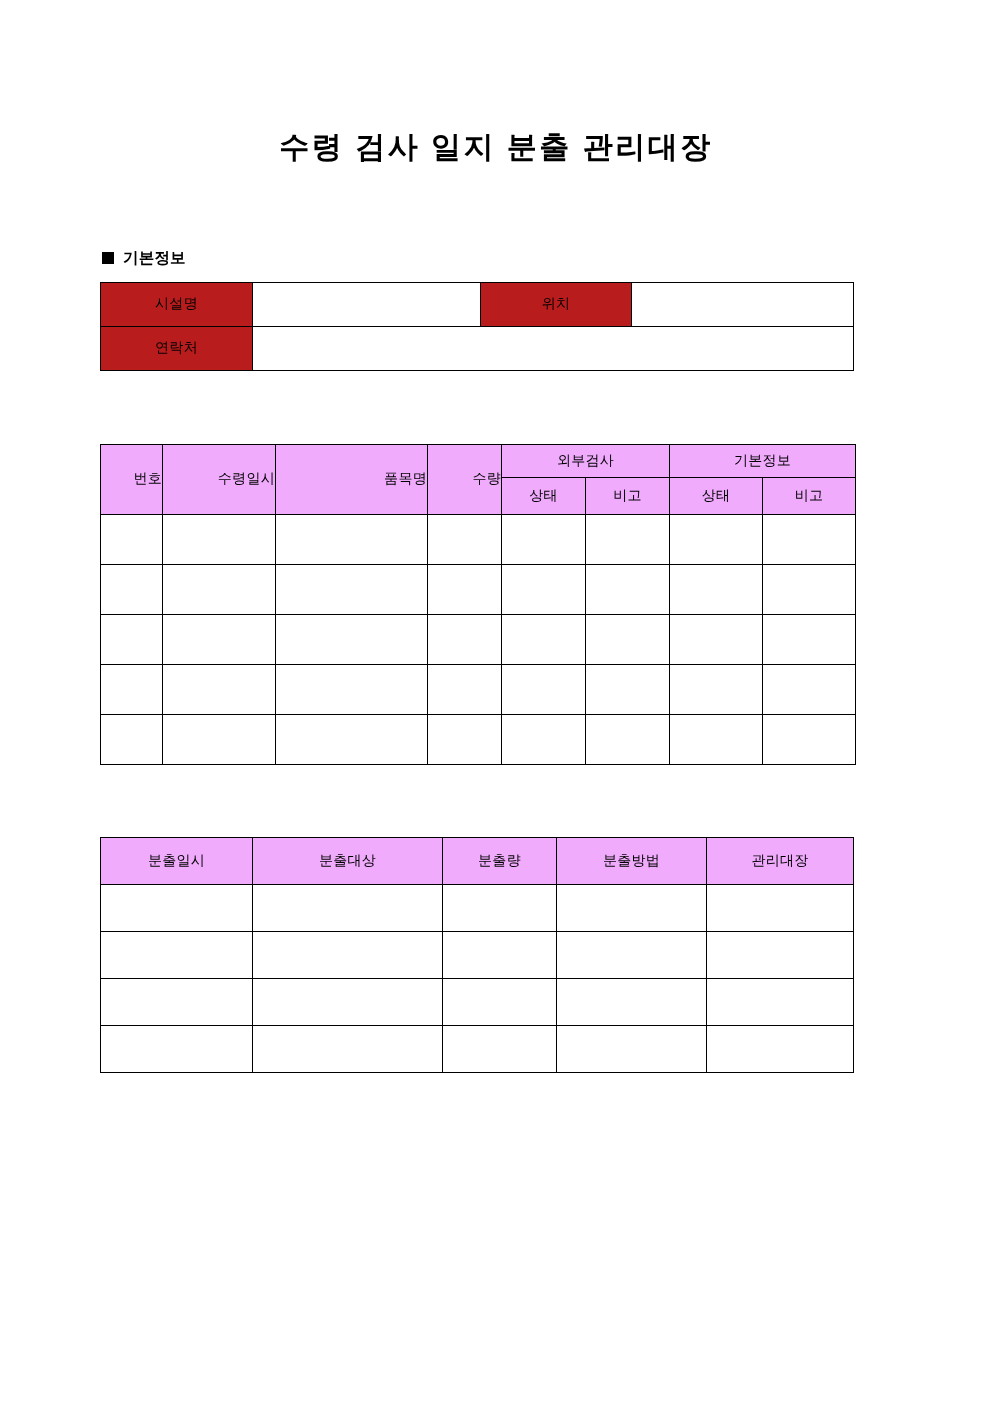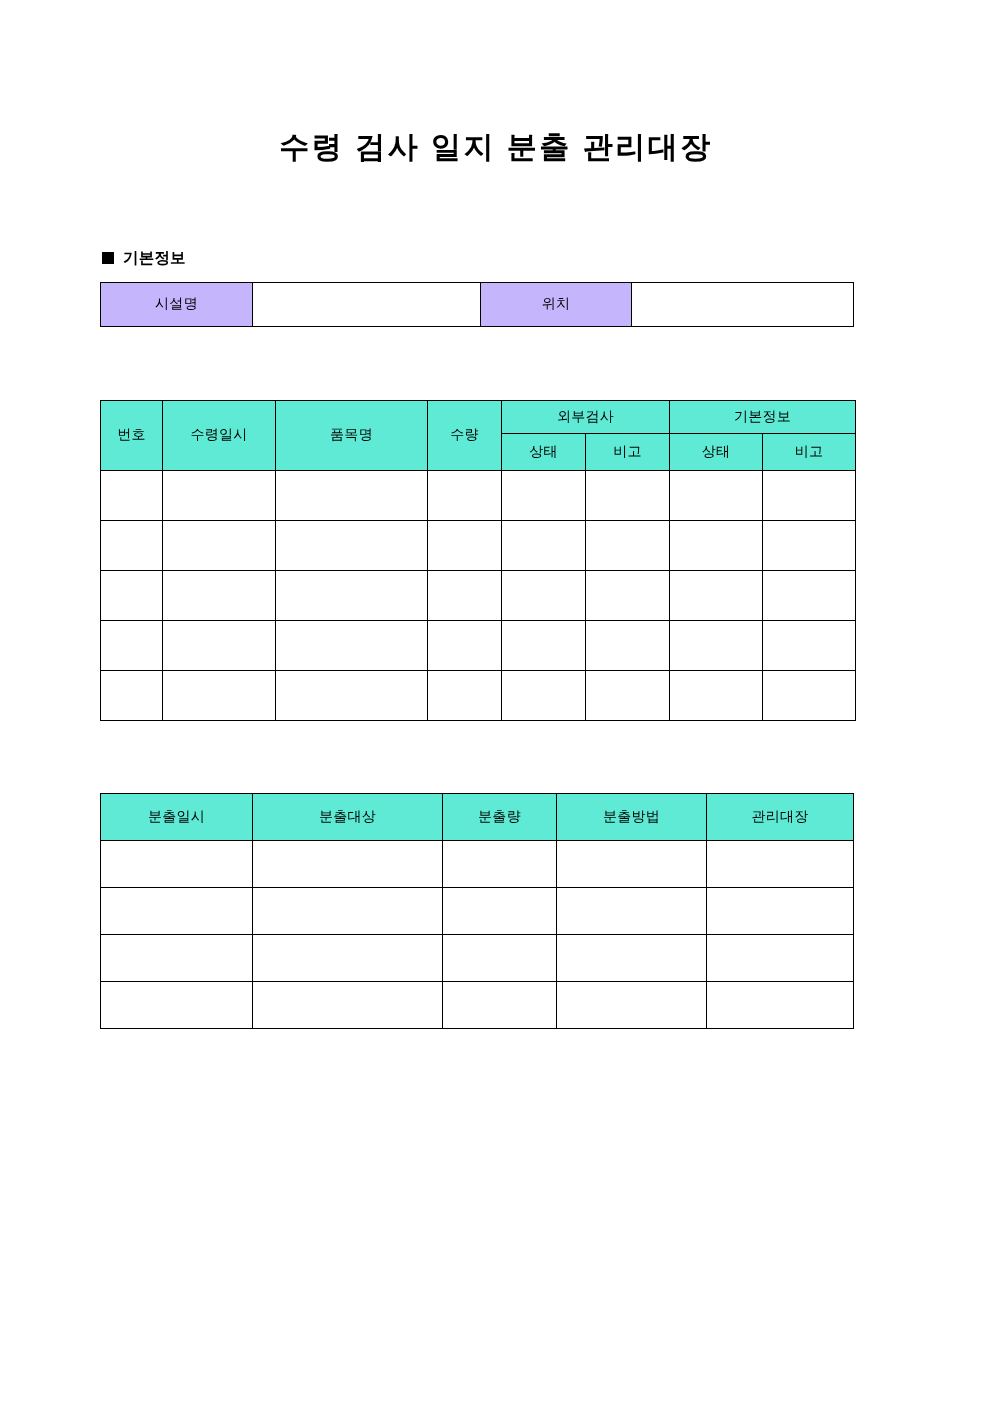--- a/index.html
+++ b/index.html
@@ -65,40 +65,40 @@
   table.form-table td,
   table.form-table th {
     border: 1px solid #000000;
     padding: 0;
     text-align: center;
     vertical-align: middle;
     font-weight: normal;
     letter-spacing: 0.3px;
   }
   .hdr-cell {
-    background: #5eead4;
+    background: #f0abfc;
   }
   .label-cell {
-    background: #c4b5fd;
+    background: #b91c1c;
   }
   .value-cell {
     background: #ffffff;
   }
   .data-cell {
     background: #ffffff;
   }
 
   
   #basic-info-table { margin-bottom: 0; }
   #basic-info-table td { height: 43px; }
 
   
   #receiving-table th.grp { height: 32px; }
   #receiving-table th.sub { height: 36px; }
-  #receiving-table th.tall { height: 68px; }
+  #receiving-table th.tall { height: 68px; text-align: right; }
   #receiving-table td.data-cell { height: 49px; }
 
   
   #discharge-table th { height: 46px; }
   #discharge-table td.data-cell { height: 46px; }
 
   
   .gap-after-title { height: 82px; }
   .gap-between-sections-a { height: 73px; }
   .gap-between-sections-b { height: 72px; }
@@ -124,20 +124,24 @@
         <col style="width:228px">
         <col style="width:151px">
         <col style="width:222px">
       </colgroup>
       <tbody>
         <tr>
           <td class="label-cell">시설명</td>
           <td class="value-cell"></td>
           <td class="label-cell">위치</td>
           <td class="value-cell"></td>
+        </tr>
+        <tr>
+          <td class="label-cell">연락처</td>
+          <td class="value-cell" colspan="3"></td>
         </tr>
       </tbody>
     </table>
   </div>
 
   <div class="gap-between-sections-a"></div>
 
   <div class="section">
 
     <table class="form-table" id="receiving-table">

